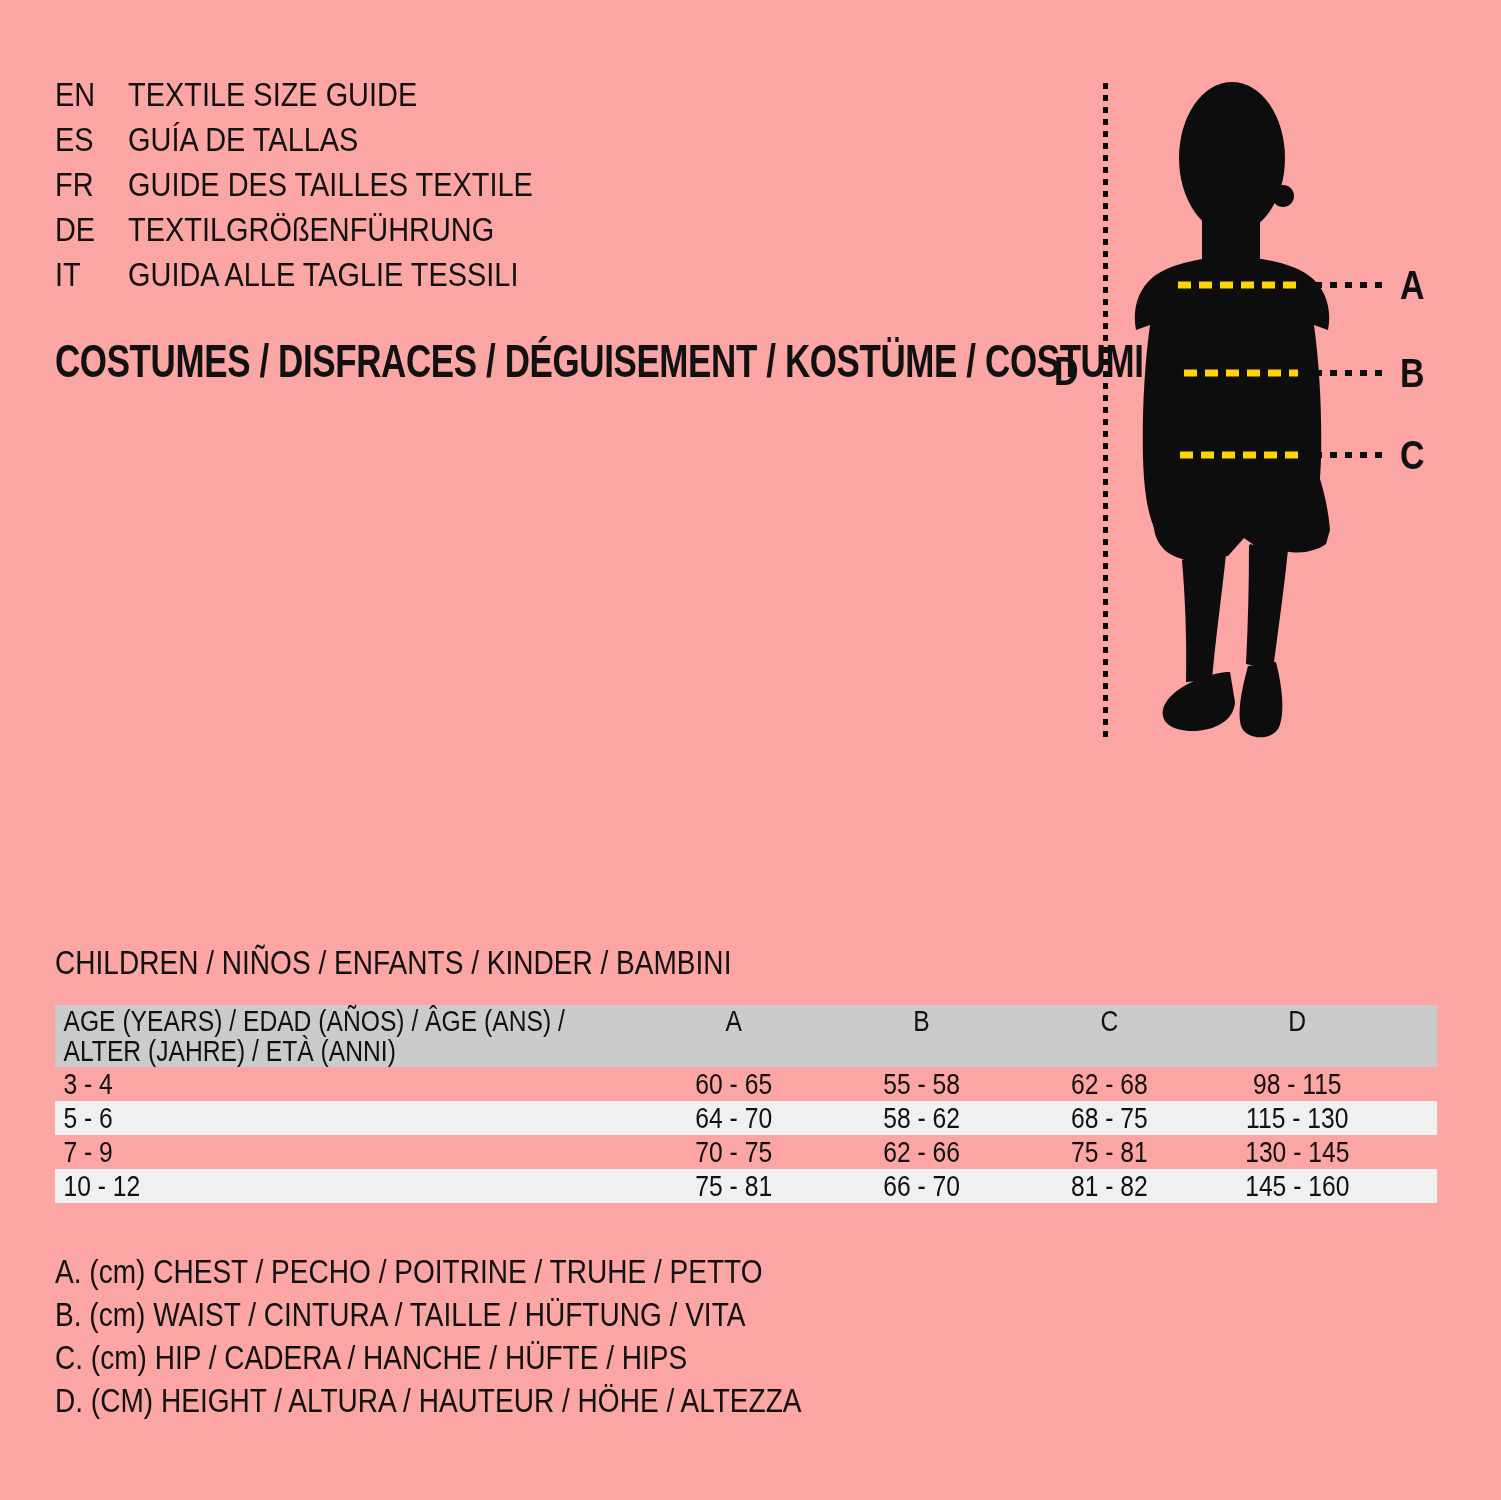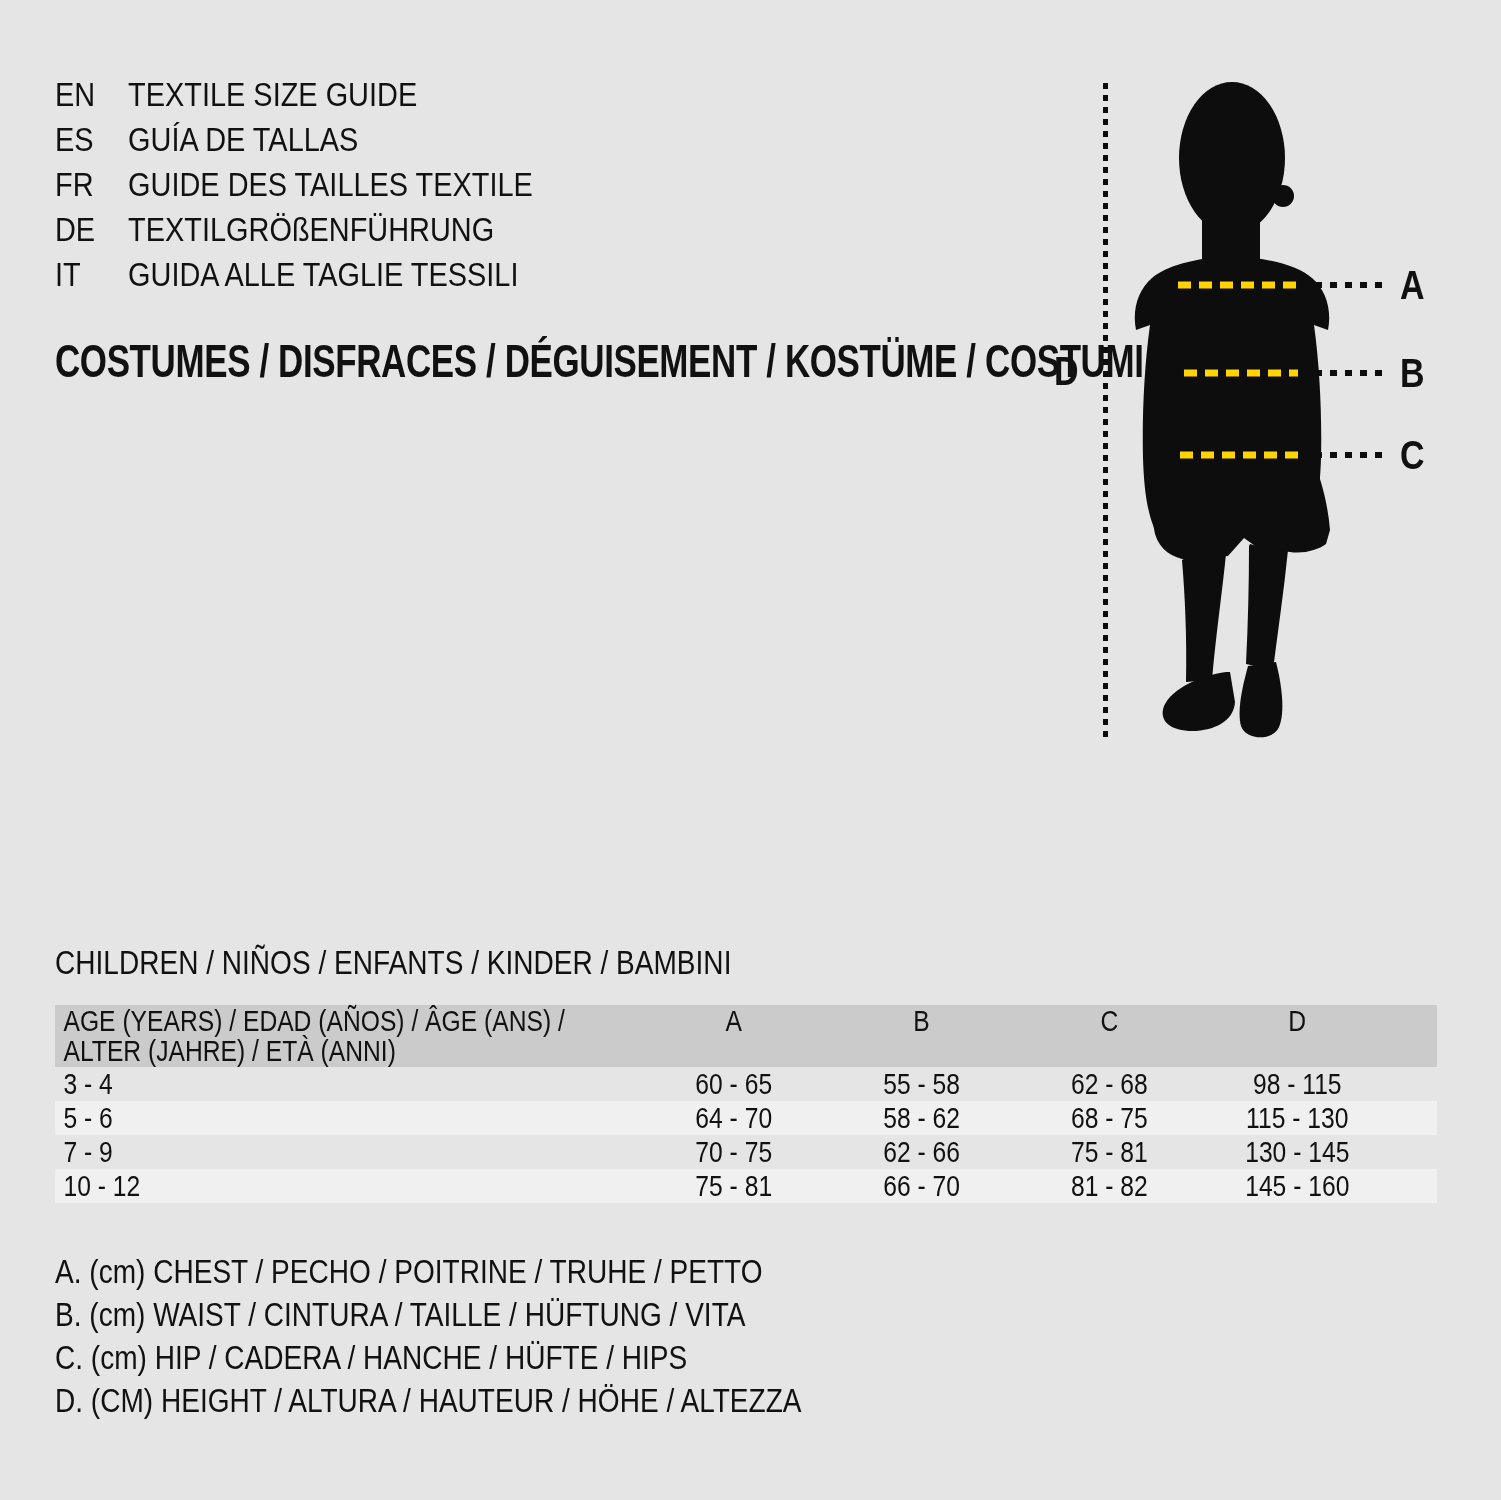--- a/index.html
+++ b/index.html
@@ -1,17 +1,17 @@
 <!DOCTYPE html>
 <html style="--accent: #ffd400; --ink: #0d0d0d; --header-bg: #cbcbcb; --alt-bg: #f0f0f0;"><head>
 <meta charset="utf-8">
 <style>
   html,body{margin:0;padding:0;background:#ffffff;}
   .page{
-    position:relative;width:1501px;height:1500px;background:#e5e5e5;overflow:hidden;
+    position:relative;width:1501px;height:1500px;background:#fca5a5;overflow:hidden;
     font-family:"Liberation Sans","DejaVu Sans",sans-serif;color:#111;
   }
   .cond{transform:scaleX(0.85);transform-origin:0 0;}
   
   .lang-list{position:absolute;left:55px;top:72px;font-size:34px;line-height:45px;font-weight:500;white-space:nowrap;}
   .lang-row{display:flex;}
   .lang-code{width:86px;flex:0 0 86px;}
   
   .title{
     position:absolute;left:55px;top:334px;font-size:46px;font-weight:700;

